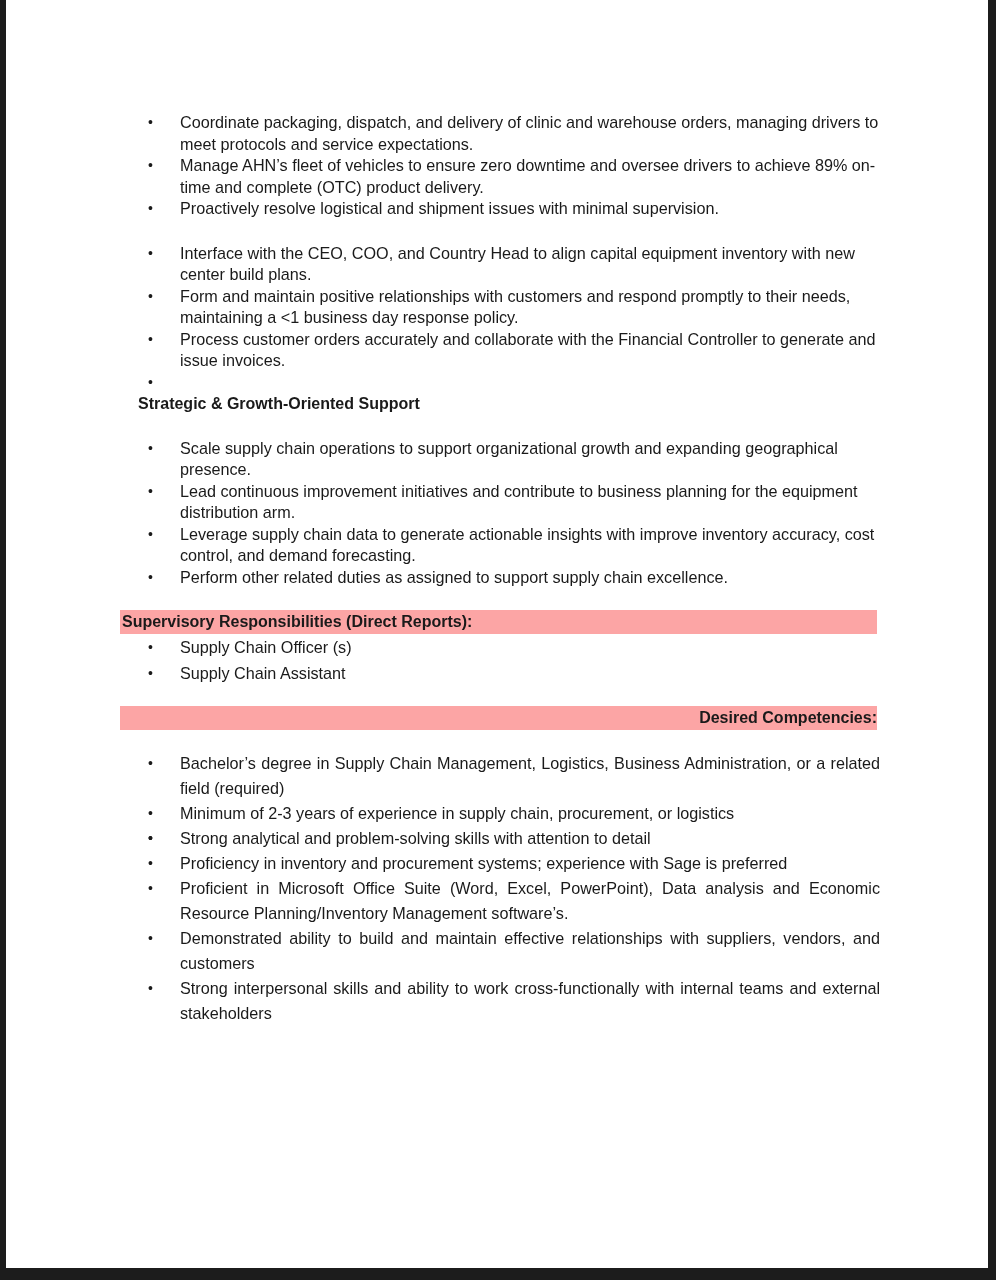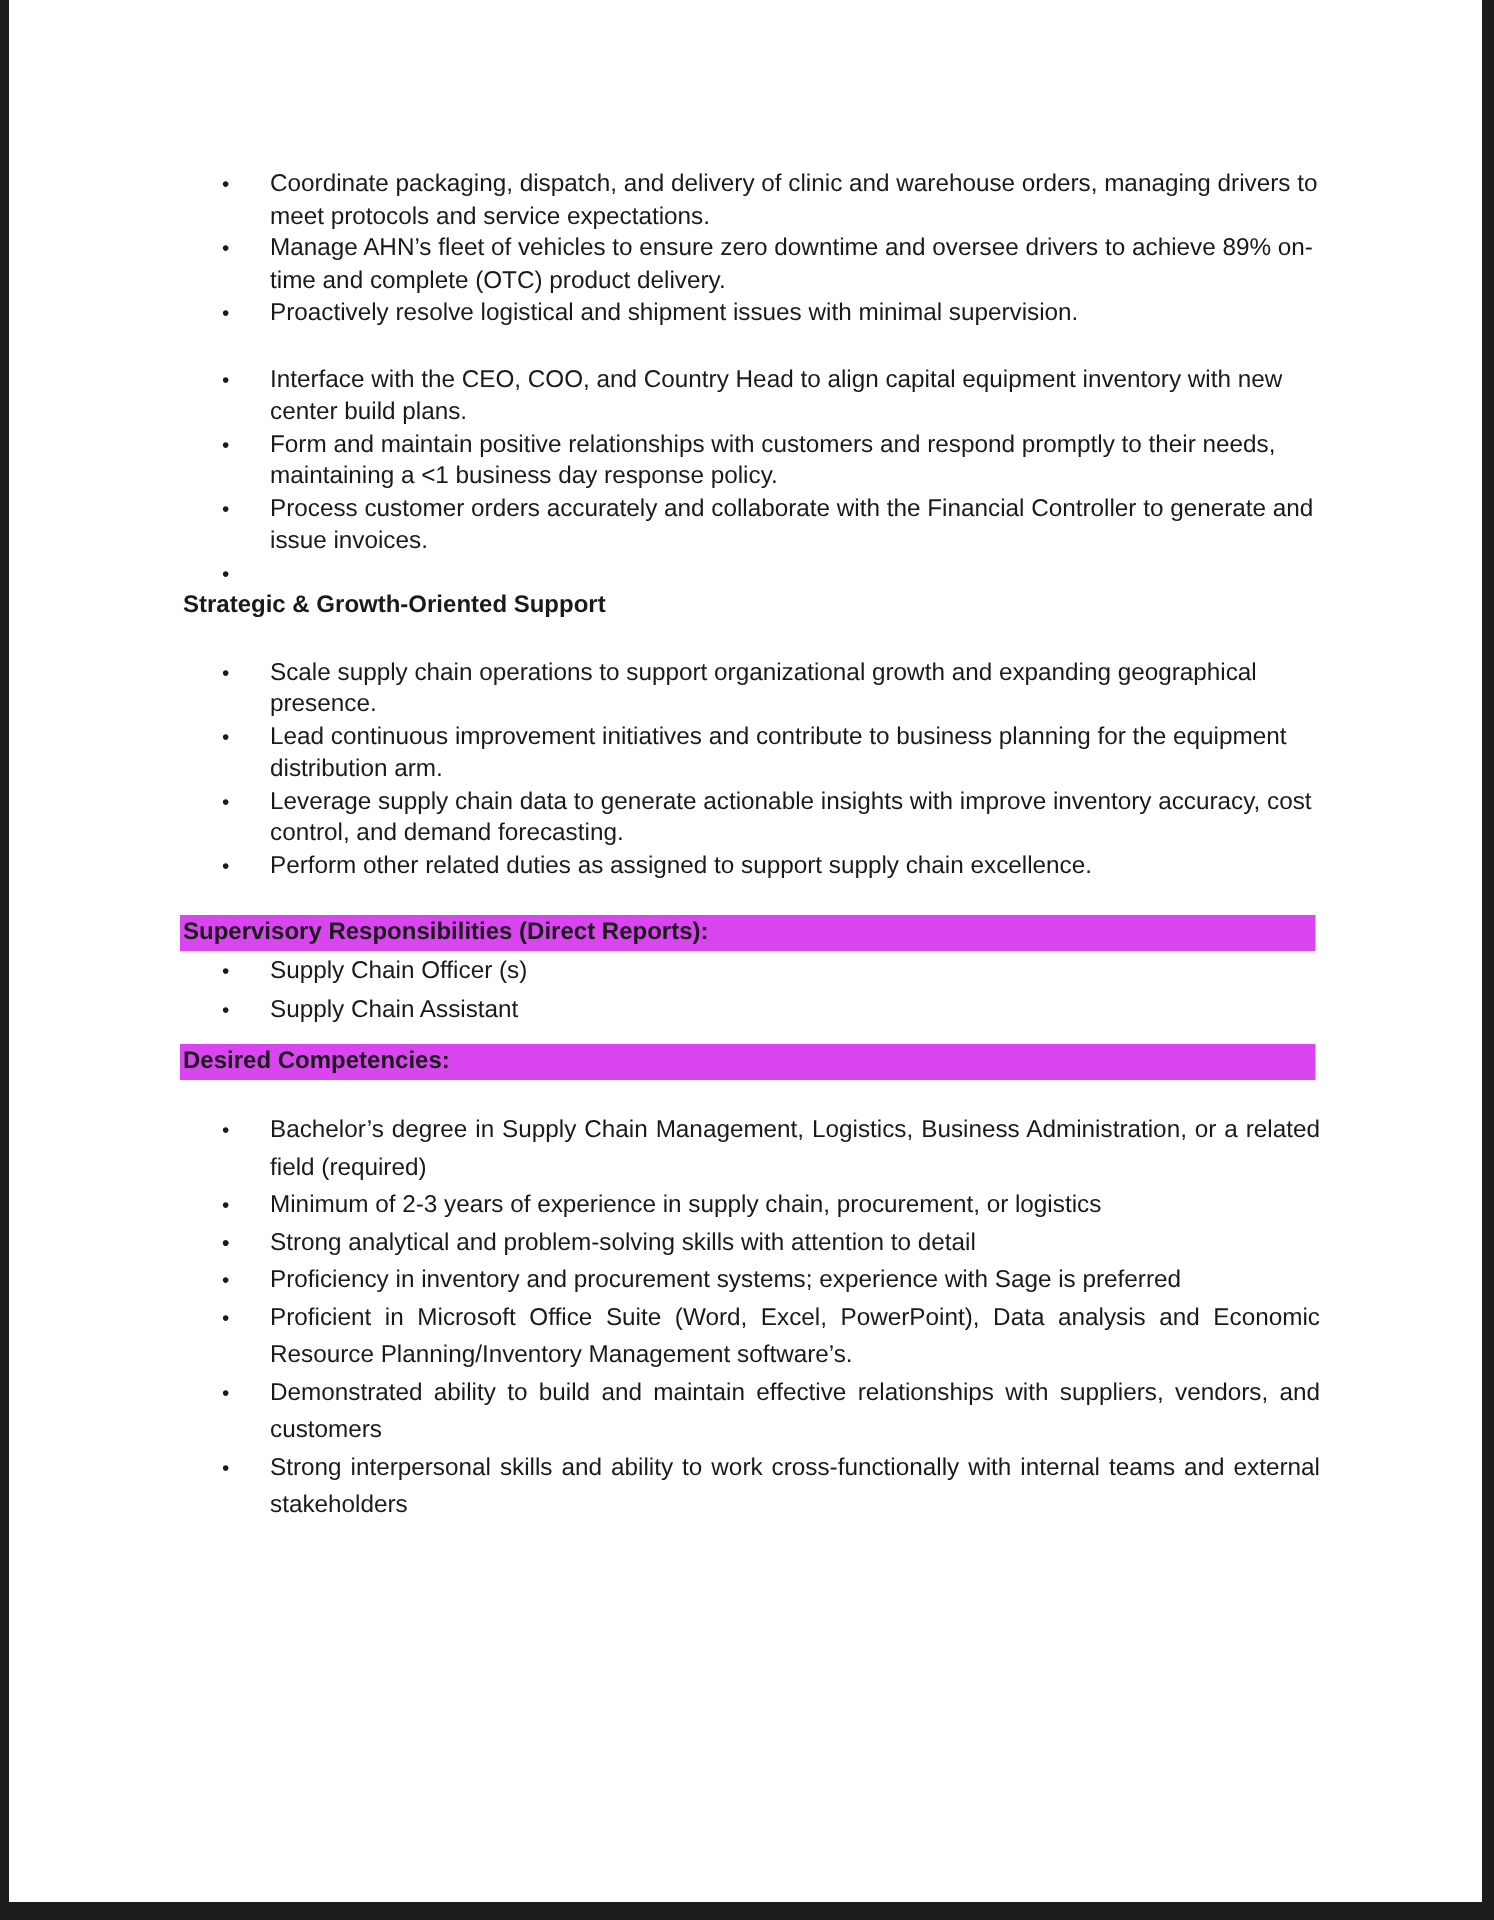--- a/index.html
+++ b/index.html
@@ -17,21 +17,21 @@
     ul.blist { list-style: none; margin: 0; padding: 0; }
     ul.blist li {
       position: relative; padding-left: 60px; font-size: 16.2px;
       line-height: 21.5px; margin: 0;
     }
     ul.blist li .bullet {
       position: absolute; left: 28px; top: 0; font-size: 14px; line-height: 21.5px;
     }
     .heading { font-weight: bold; font-size: 16px; line-height: 22px; padding-left: 2px; }
     .shaded {
-      background: #d946ef; font-weight: bold; font-size: 16px;
+      background: #fca5a5; font-weight: bold; font-size: 16px;
       line-height: 24px; padding-left: 2px; margin-left: 0; width: 755px;
     }
     .comp li { line-height: 25px !important; text-align: justify; }
     .comp li .bullet { line-height: 25px !important; }
     .sup li { line-height: 26px !important; }
     .sup li .bullet { line-height: 26px !important; }
   </style>
 </head>
 <body>
 
@@ -45,37 +45,37 @@
     </ul>
 
 
     <ul class="blist" style="margin-top:23px;">
       <li><span class="bullet">•</span><span>Interface with the CEO, COO, and Country Head to align capital equipment inventory with new center build plans.</span></li>
       <li><span class="bullet">•</span><span>Form and maintain positive relationships with customers and respond promptly to their needs, maintaining a &lt;1 business day response policy.</span></li>
       <li><span class="bullet">•</span><span>Process customer orders accurately and collaborate with the Financial Controller to generate and issue invoices.</span></li>
       <li><span class="bullet">•</span></li>
     </ul>
 
-    <div class="heading" style="margin-top:21px;">Strategic &amp; Growth-Oriented Support</div>
+    <div class="heading" style="margin-top:21px;margin-left:16px;">Strategic &amp; Growth-Oriented Support</div>
 
     <ul class="blist" style="margin-top:23px;">
       <li><span class="bullet">•</span><span>Scale supply chain operations to support organizational growth and expanding geographical presence.</span></li>
       <li><span class="bullet">•</span><span>Lead continuous improvement initiatives and contribute to business planning for the equipment distribution arm.</span></li>
       <li><span class="bullet">•</span><span>Leverage supply chain data to generate actionable insights with improve inventory accuracy, cost control, and demand forecasting.</span></li>
       <li><span class="bullet">•</span><span>Perform other related duties as assigned to support supply chain excellence.</span></li>
     </ul>
 
     <div class="shaded" style="margin-top:22px;">Supervisory Responsibilities (Direct Reports):</div>
 
     <ul class="blist sup">
       <li><span class="bullet">•</span><span>Supply Chain Officer (s)</span></li>
       <li><span class="bullet">•</span><span>Supply Chain Assistant</span></li>
     </ul>
 
-    <div class="shaded" style="margin-top:10px;">Desired Competencies:</div>
+    <div class="shaded" style="margin-top:20px;text-align:right;">Desired Competencies:</div>
 
     <ul class="blist comp" style="margin-top:21px;">
       <li><span class="bullet">•</span><span>Bachelor’s degree in Supply Chain Management, Logistics, Business Administration, or a related field (required)</span></li>
       <li><span class="bullet">•</span><span>Minimum of 2-3 years of experience in supply chain, procurement, or logistics</span></li>
       <li><span class="bullet">•</span></li>
       <li><span class="bullet">•</span><span>Strong analytical and problem-solving skills with attention to detail</span></li>
       <li><span class="bullet">•</span><span>Proficiency in inventory and procurement systems; experience with Sage is preferred</span></li>
       <li><span class="bullet">•</span><span>Proficient in Microsoft Office Suite (Word, Excel, PowerPoint), Data analysis and Economic Resource Planning/Inventory Management software’s.</span></li>
       <li><span class="bullet">•</span><span>Demonstrated ability to build and maintain effective relationships with suppliers, vendors, and customers</span></li>
       <li><span class="bullet">•</span><span>Strong interpersonal skills and ability to work cross-functionally with internal teams and external stakeholders</span></li>

